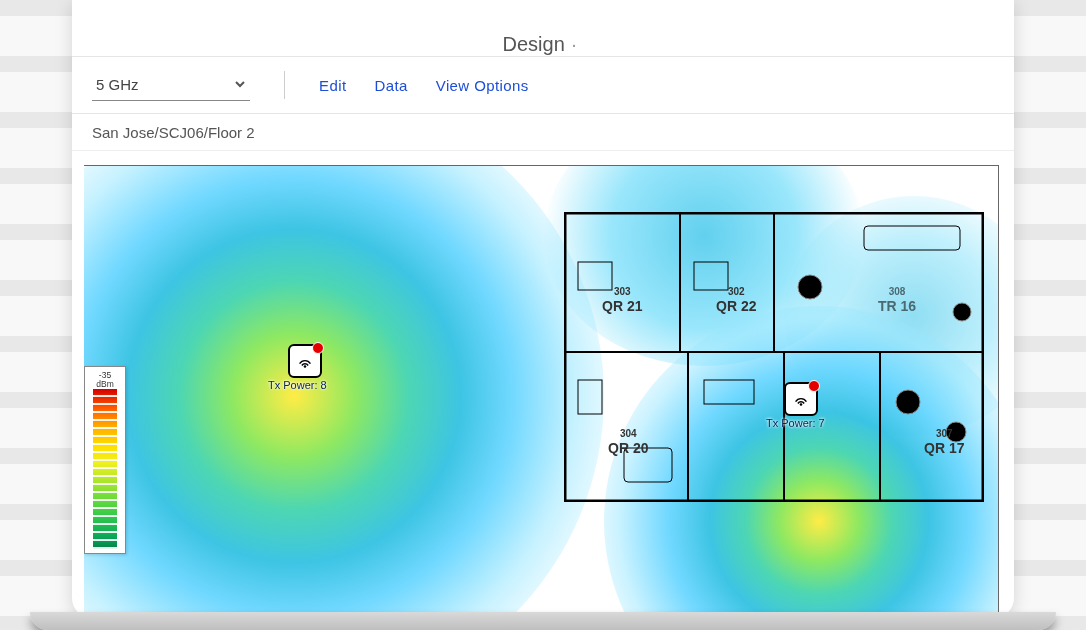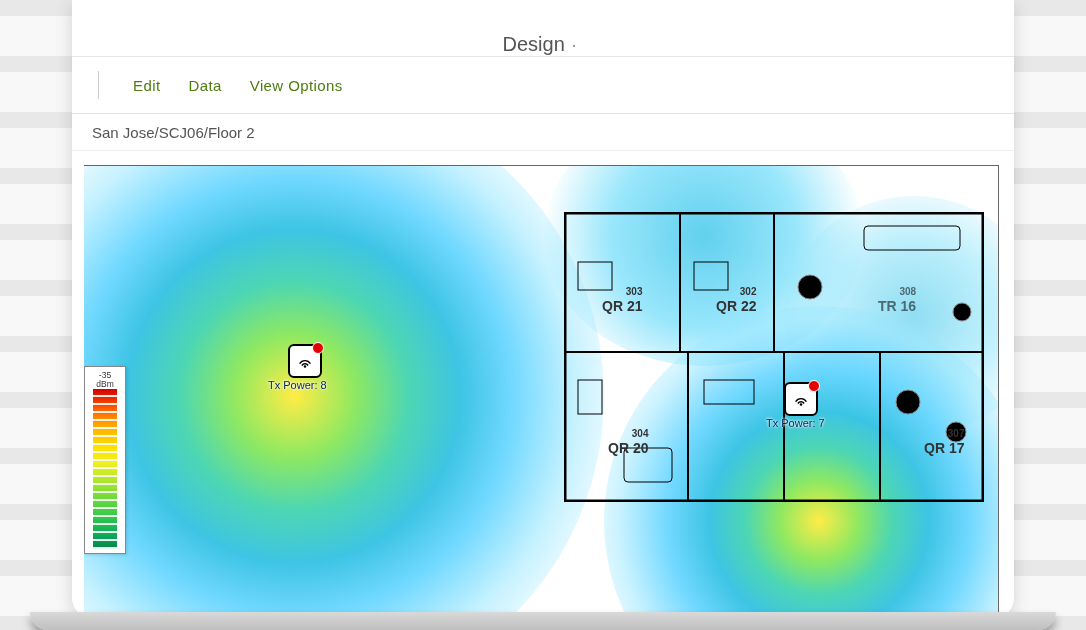--- a/index.html
+++ b/index.html
@@ -12,42 +12,42 @@
 
   .titlebar{height:56px;display:flex;align-items:flex-end;justify-content:center;border-bottom:1px solid #e5e5e5;font-size:20px;color:#555}
   .titlebar .lead{font-weight:300}
   .titlebar .dot{margin:0 6px;color:#999}
   .titlebar .sub{font-weight:400;color:#333}
 
   .toolbar{height:56px;display:flex;align-items:center;padding:0 20px;border-bottom:1px solid #e5e5e5;gap:28px}
   .dropdown{display:flex;align-items:center;justify-content:space-between;width:150px;height:30px;border-bottom:1px solid #888;color:#444;font-size:15px;padding:0 4px;cursor:pointer}
   .chevron svg{width:12px;height:12px;stroke:#555;fill:none;stroke-width:2}
   .divider{width:1px;height:28px;background:#ccc;margin:0 6px}
-  .toollink{color:#4d7c0f;font-size:15px;letter-spacing:.4px;cursor:pointer}
+  .toollink{color:#1d4ed8;font-size:15px;letter-spacing:.4px;cursor:pointer}
 
   .breadcrumb{height:36px;display:flex;align-items:center;padding:0 20px;font-size:15px;color:#555;border-bottom:1px solid #eee}
 
   .canvas{position:relative;height:calc(100% - 56px - 56px - 36px);padding:14px 16px 10px 12px}
   .map{position:relative;width:100%;height:100%;border:1px solid #666;border-left:none;border-bottom:none;background:#fff;overflow:hidden}
 
   
   .heat{position:absolute;border-radius:50%;pointer-events:none}
   .h1-outer{left:-100px;top:-80px;width:620px;height:620px;background:radial-gradient(circle,rgba(255,235,60,.95) 0%,rgba(130,230,80,.9) 14%,rgba(58,210,170,.9) 26%,rgba(40,190,225,.9) 38%,rgba(90,210,255,.85) 50%,rgba(150,230,255,.55) 64%,rgba(190,240,255,0) 78%)}
   .h2-outer{left:520px;top:140px;width:430px;height:430px;background:radial-gradient(circle,rgba(255,235,60,.95) 0%,rgba(130,230,80,.9) 13%,rgba(58,210,170,.9) 24%,rgba(40,190,225,.9) 36%,rgba(90,210,255,.85) 50%,rgba(150,230,255,.5) 66%,rgba(190,240,255,0) 80%)}
   .h3-blue{position:absolute;left:460px;top:-60px;width:320px;height:260px;border-radius:50%;background:radial-gradient(circle,rgba(70,200,235,.85) 0%,rgba(110,220,250,.7) 45%,rgba(180,240,255,0) 78%)}
   .h4-blue{position:absolute;left:700px;top:30px;width:260px;height:240px;border-radius:50%;background:radial-gradient(circle,rgba(70,200,235,.6) 0%,rgba(130,225,250,.5) 45%,rgba(190,240,255,0) 80%)}
 
   
   .plan{position:absolute;left:480px;top:46px;width:420px;height:290px;pointer-events:none}
   .plan rect,.plan line{stroke:#000;fill:none}
   .plan .outer{stroke-width:3}
   .plan .inner{stroke-width:2}
   .furn{stroke:#888;stroke-width:1}
 
-  .room-label{position:absolute;font-size:10px;font-weight:700;color:#333;text-align:right;white-space:nowrap;line-height:1.15}
+  .room-label{position:absolute;font-size:10px;font-weight:700;color:#333;text-align:center;white-space:nowrap;line-height:1.15}
   .room-label .sub{display:block;font-weight:700;font-size:14px}
   .room-label.muted{color:#4a6a72}
 
   
   .ap{position:absolute;width:30px;height:30px;border:2px solid #000;border-radius:6px;background:#fff;display:flex;align-items:center;justify-content:center}
   .ap .dot{position:absolute;right:-4px;top:-4px;width:10px;height:10px;background:#e50000;border-radius:50%;border:1px solid #fff}
   .ap svg{width:18px;height:18px}
   .ap-label{position:absolute;font-size:11px;font-weight:400;color:#05245a;text-shadow:0 0 3px #fff,0 0 3px #fff;white-space:nowrap}
 
   
@@ -64,20 +64,28 @@
   <div class="side-stripes right"></div>
 
   <div class="laptop">
 
     <div class="titlebar">
       <span class="lead">Design</span>
       <span class="dot">·</span>
     </div>
 
     <div class="toolbar">
+      <div class="dropdown">
+        <span>5 GHz</span>
+        <span class="chevron">
+          <svg viewBox="0 0 12 12">
+              <polyline points="2,4 6,8 10,4"></polyline>
+            </svg>
+        </span>
+      </div>
       <div class="divider"></div>
       <span class="toollink">Edit</span>
       <span class="toollink">Data</span>
       <span class="toollink">View Options</span>
     </div>
 
     <div class="breadcrumb">
       <span>San Jose/SCJ06/Floor 2</span>
     </div>
 

